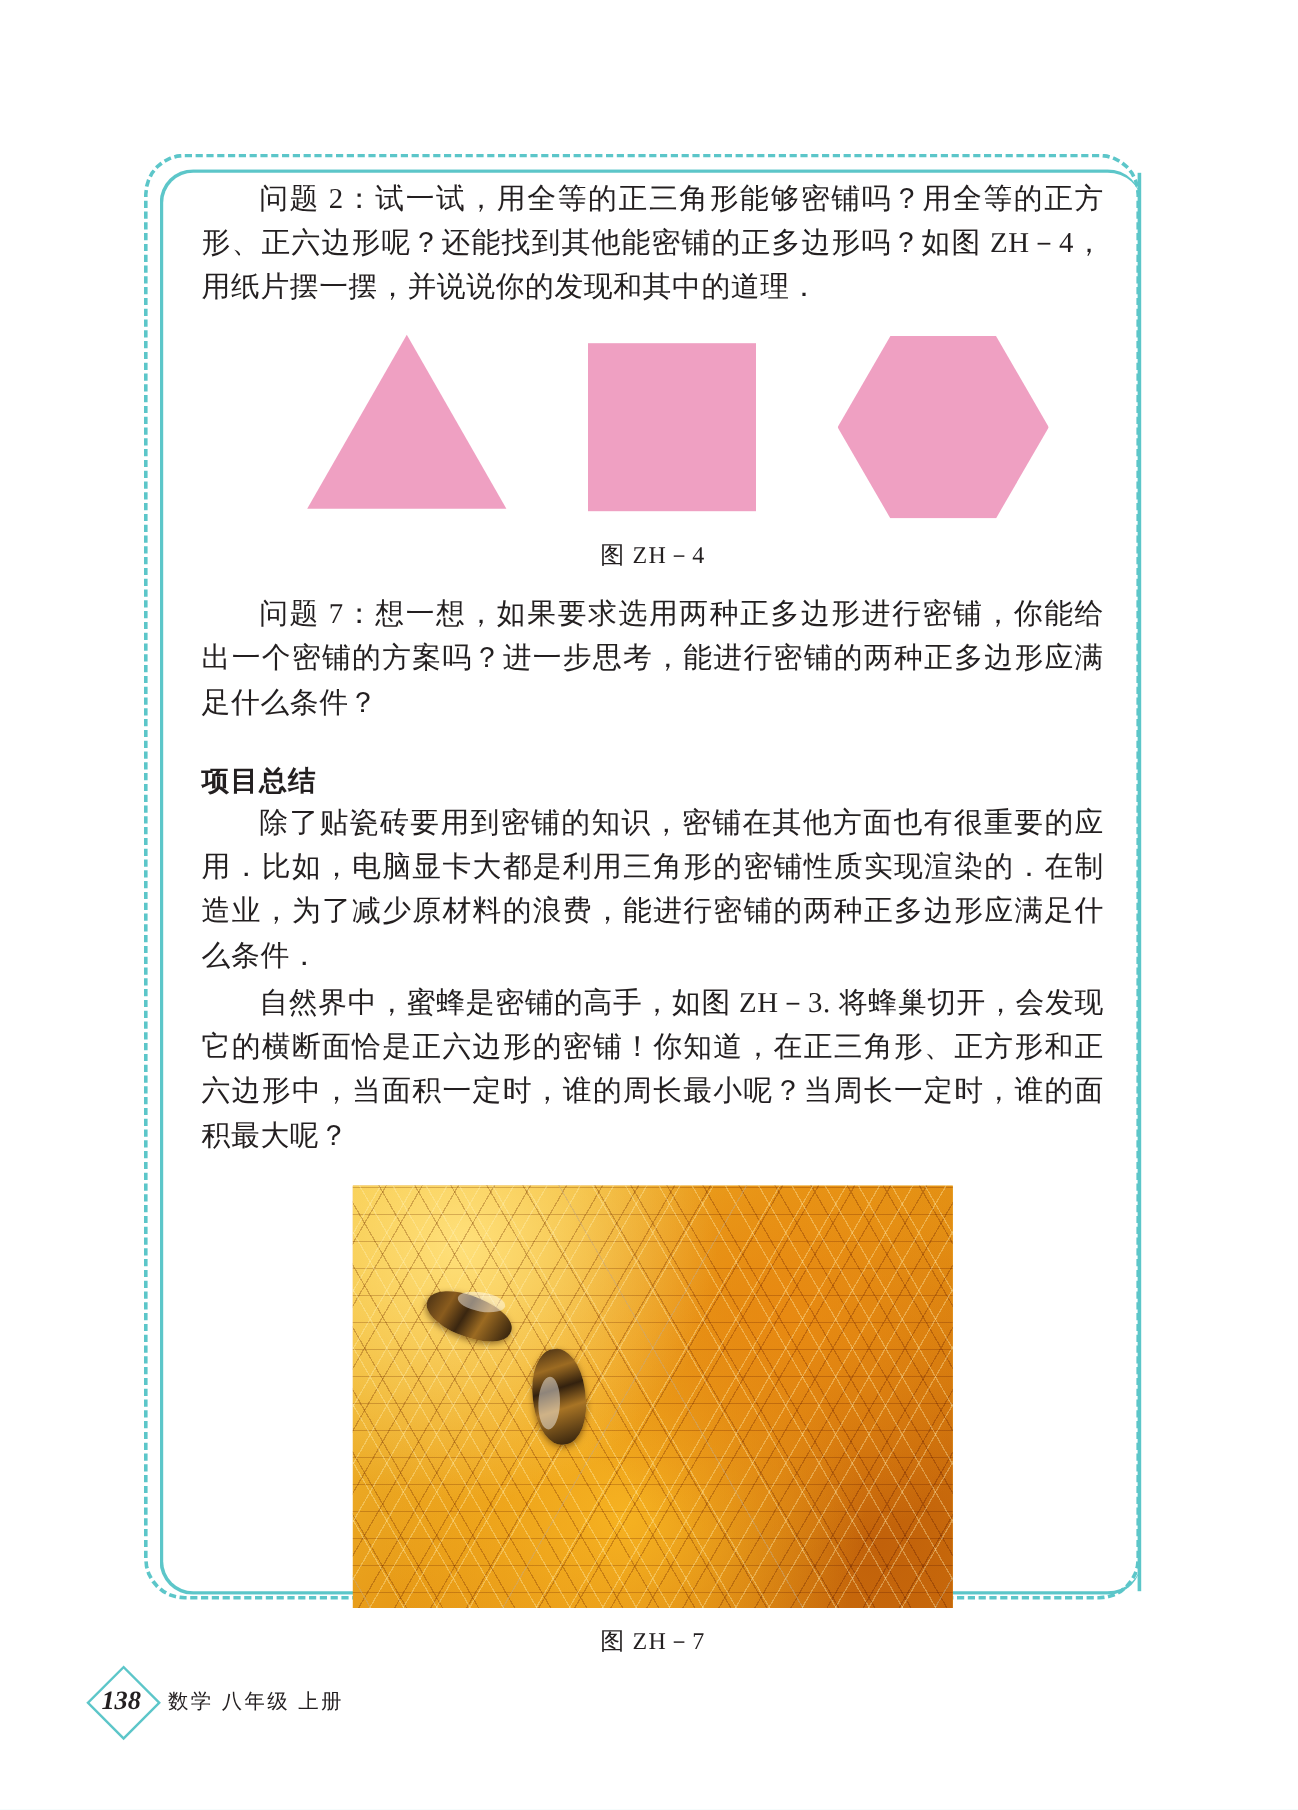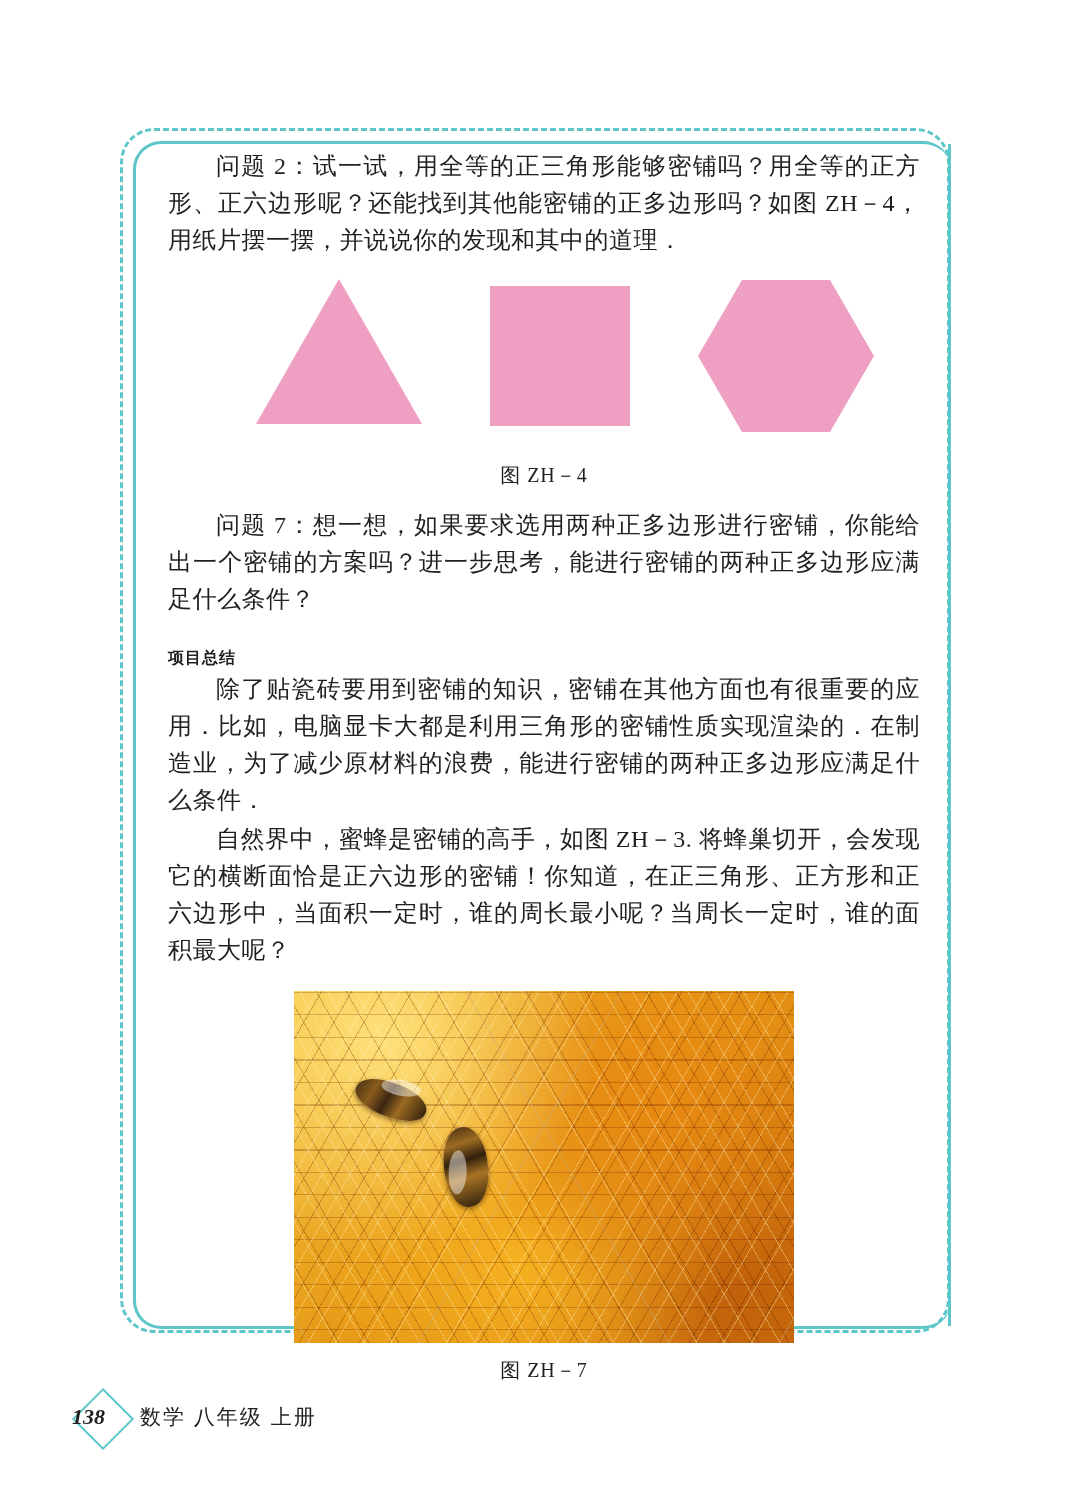--- a/index.html
+++ b/index.html
@@ -60,21 +60,21 @@
     margin: 0 0 2px 0;
     font-size: 24px;
     line-height: 37px;
     text-align: justify;
     text-indent: 2em;
     letter-spacing: 0.5px;
   }
 
   h2.section-title {
     margin: 30px 0 2px 0;
-    font-size: 16px;
+    font-size: 23px;
     font-weight: bold;
     font-family: "Liberation Sans", sans-serif;
     letter-spacing: 1px;
     color: #231f20;
   }
 
   
   .fig-shapes {
     position: relative;
     height: 170px;
@@ -105,21 +105,21 @@
     top: 7px;
     width: 176px;
     height: 152px;
     background: #efa0c2;
     clip-path: polygon(25% 0%, 75% 0%, 100% 50%, 75% 100%, 25% 100%, 0% 50%);
   }
 
   .fig-caption {
     text-align: center;
     font-size: 20px;
-    margin-top: 19px;
+    margin-top: 6px;
     letter-spacing: 1px;
   }
 
   
   .photo-wrap {
     margin-top: 22px;
     display: flex;
     justify-content: center;
   }
   .photo {
@@ -179,42 +179,42 @@
     top: 1388px;
     display: flex;
     align-items: center;
   }
   .page-badge {
     position: relative;
     width: 58px;
     height: 58px;
     display: flex;
     align-items: center;
-    justify-content: flex-start;
+    justify-content: center;
   }
   .page-badge .diamond {
     position: absolute;
     left: 9px;
     top: 9px;
     width: 40px;
     height: 40px;
     border: 2px solid #5cc6c9;
     transform: rotate(45deg);
   }
   .page-number {
     position: relative;
     font-style: italic;
     font-weight: bold;
     font-size: 22px;
     color: #231f20;
     font-family: "Liberation Serif", serif;
   }
   .footer-text {
     margin-left: 10px;
-    font-size: 21px;
+    font-size: 17px;
     font-family: "Liberation Sans", sans-serif;
     letter-spacing: 2px;
     color: #231f20;
   }
 </style>
 </head>
 <body>
 
 <div class="frame-outer"></div>
 <div class="frame-inner"></div>

